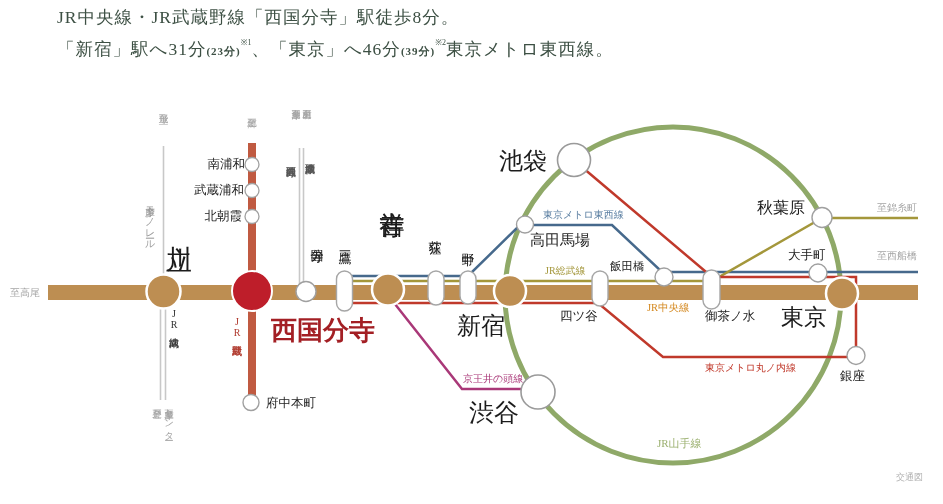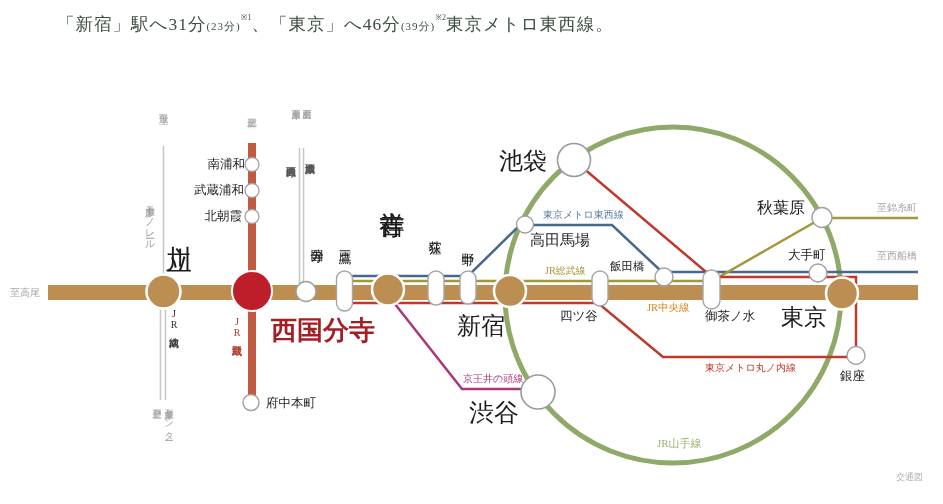--- a/index.html
+++ b/index.html
@@ -1,30 +1,31 @@
 <!DOCTYPE html>
 <html><head>
 <meta charset="utf-8">
 <style>
   html,body{margin:0;padding:0;background:#fff;}
   .page{position:relative;width:943px;height:504px;background:#ffffff;overflow:hidden;
         font-family:"Liberation Serif","DejaVu Serif",serif;}
   .header{position:absolute;left:57px;top:5px;color:#3d5044;}
   .h-line{font-size:17.5px;letter-spacing:1px;line-height:25px;white-space:nowrap;}
-  .h-small{font-size:11px;}
+  .h-small{font-size:11px;font-weight:bold;}
   .h-sup{font-size:8px;vertical-align:10px;letter-spacing:0;}
   svg text{font-family:"Liberation Serif","DejaVu Serif",serif;}
   .vert{writing-mode:vertical-rl;text-orientation:upright;}
 </style>
 </head>
 <body>
 
 <div class="page">
 
   <div class="header">
+    <div class="h-line">JR中央線・JR武蔵野線「西国分寺」駅徒歩8分。</div>
     <div class="h-line"><span>「新宿」駅へ31分</span><span class="h-small">(23分)</span><span class="h-sup">※1</span><span>、「東京」へ46分</span><span class="h-small">(39分)</span><span class="h-sup">※2</span><span>東京メトロ東西線。</span></div>
   </div>
 
   <svg width="943" height="504" viewBox="0 0 943 504" style="position:absolute;left:0;top:0;">
 
     <line x1="163.5" y1="146" x2="163.5" y2="288" stroke="#C8C8C8" stroke-width="1.6"></line>
 
     <line x1="160.5" y1="299" x2="160.5" y2="400" stroke="#C8C8C8" stroke-width="1.6"></line>
     <line x1="165.5" y1="299" x2="165.5" y2="400" stroke="#C8C8C8" stroke-width="1.6"></line>
 

